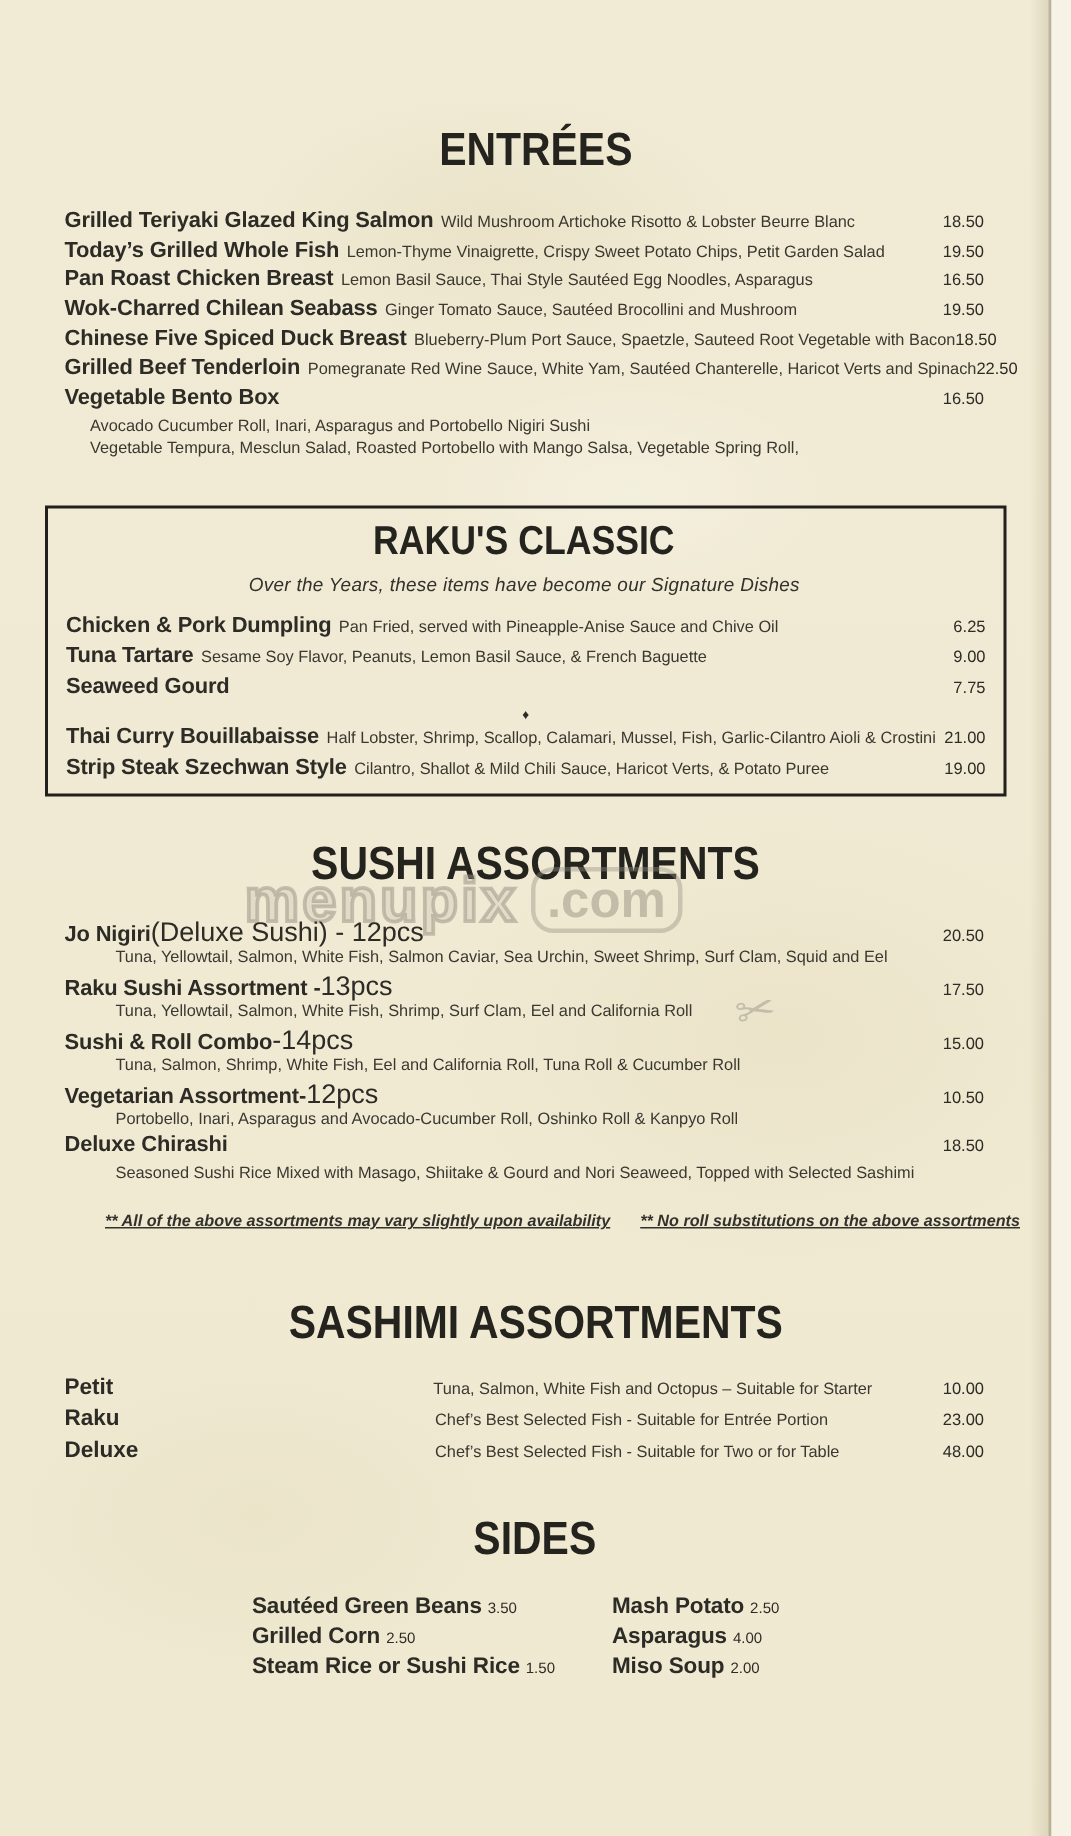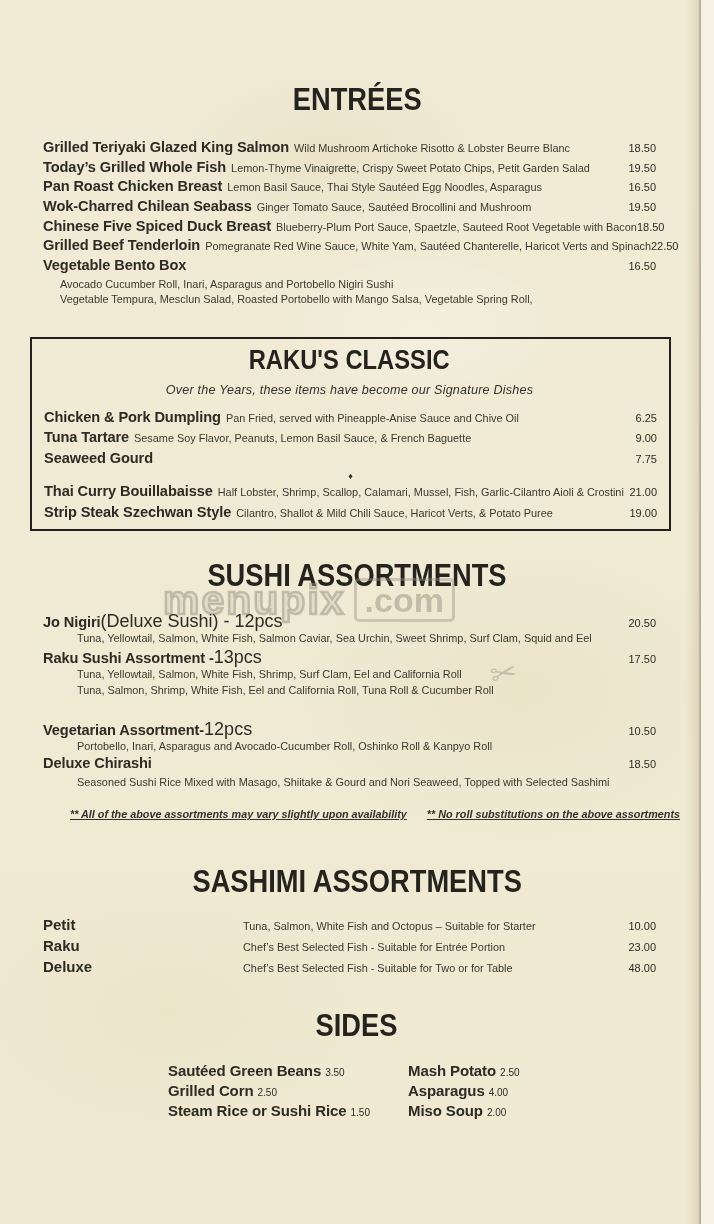--- a/index.html
+++ b/index.html
@@ -37,34 +37,34 @@
   .clist .row{height:20.4px;}
   .cdiv{height:13px;text-align:center;font-size:9px;color:#2c2b25;line-height:13px;}
 
   .sushi-item{height:36px;}
   .sushi-item .row{height:20px;}
   .sushi-item .sub{padding-left:34px;line-height:15px;}
 
   .notes{position:absolute;top:808px;left:18px;width:714px;display:flex;justify-content:center;gap:20px;}
   .note{font-size:10.8px;font-style:italic;font-weight:bold;color:#33312b;text-decoration:underline;white-space:nowrap;}
 
-  .s-row{display:flex;align-items:baseline;height:21px;white-space:nowrap;}
+  .s-row{display:flex;align-items:baseline;height:21px;white-space:nowrap;gap:47px;}
   .s-name{width:200px;font-weight:bold;font-size:15px;color:#2c2b25;}
   .s-desc{font-size:10.9px;color:#3a3830;}
 
   .sides-col{position:absolute;text-align:left;}
   .side-line{height:20px;line-height:20px;white-space:nowrap;}
   .side-nm{font-weight:bold;font-size:15px;color:#2c2b25;letter-spacing:-.1px;}
   .side-pr{font-size:10px;color:#2c2b25;margin-left:4px;}
 
   .wm{position:absolute;left:163px;top:578px;display:flex;align-items:center;opacity:.9;pointer-events:none;}
   .wm-name{font-size:41px;font-weight:bold;letter-spacing:2px;line-height:1;
     color:rgba(148,142,128,.16);-webkit-text-stroke:2.5px rgba(148,142,128,.55);}
   .wm-com{margin-left:8px;font-size:34px;font-weight:bold;color:rgba(148,142,128,.55);
-    border:3px solid rgba(148,142,128,.45);border-radius:5px;padding:2px 8px;line-height:1;}
+    border:3px solid rgba(148,142,128,.45);border-radius:15px;padding:2px 8px;line-height:1;}
   .scissors{position:absolute;left:492px;top:657px;font-size:28px;color:rgba(155,150,138,.5);
     transform:rotate(-12deg) scaleX(1.15);}
 </style>
 </head>
 <body>
 
 <div class="page">
   <div class="edge-shadow"></div>
   <div class="edge-line"></div>
   <div class="edge-strip"></div>
@@ -160,20 +160,25 @@
     </div>
     <div class="sushi-item">
       <div class="row">
           <span class="nm">Raku Sushi Assortment -</span>
           <span class="nm2"> 13pcs</span>
           <span class="pr">17.50</span>
         </div>
       <div class="sub">Tuna, Yellowtail, Salmon, White Fish, Shrimp, Surf Clam, Eel and California Roll</div>
     </div>
     <div class="sushi-item">
+      <div class="row">
+          <span class="nm">Sushi &amp; Roll Combo</span>
+          <span class="nm2"> -14pcs</span>
+          <span class="pr">15.00</span>
+        </div>
       <div class="sub">Tuna, Salmon, Shrimp, White Fish, Eel and California Roll, Tuna Roll &amp; Cucumber Roll</div>
     </div>
     <div class="sushi-item">
       <div class="row">
           <span class="nm">Vegetarian Assortment-</span>
           <span class="nm2"> 12pcs</span>
           <span class="pr">10.50</span>
         </div>
       <div class="sub">Portobello, Inari, Asparagus and Avocado-Cucumber Roll, Oshinko Roll &amp; Kanpyo Roll</div>
     </div>

